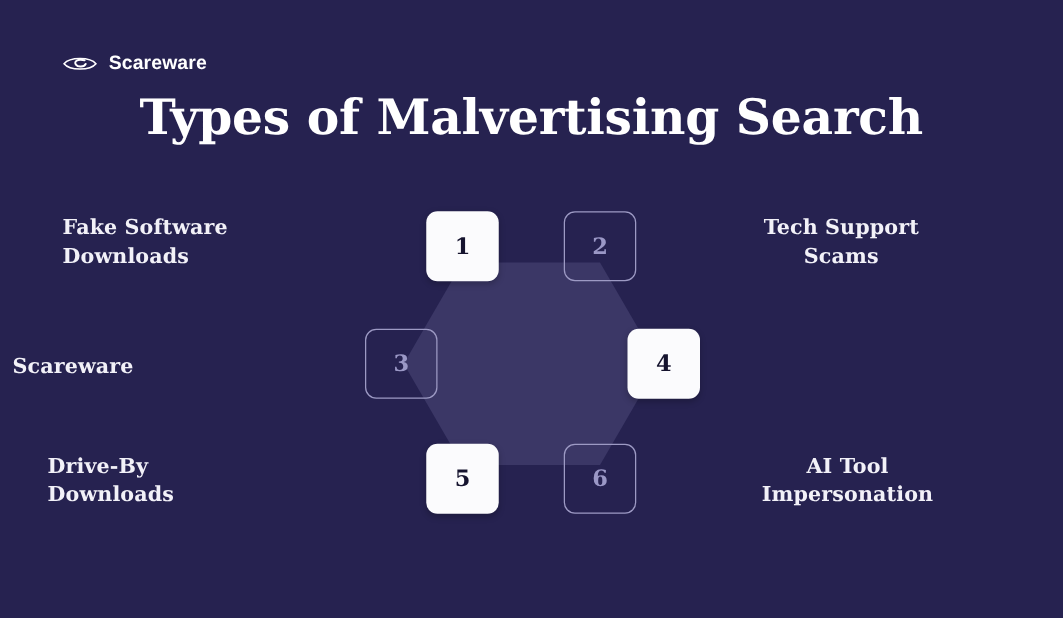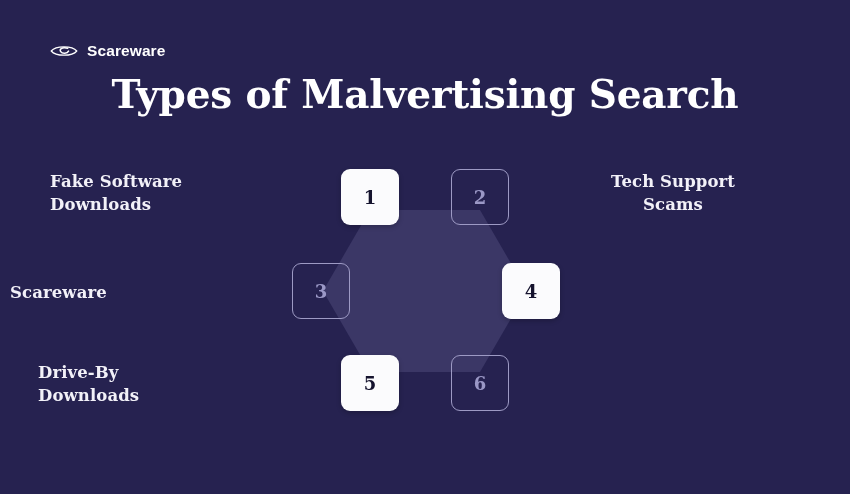--- a/index.html
+++ b/index.html
@@ -157,14 +157,15 @@
       <span>5</span>
     </div>
   <div class="num-box outlined box-6">
       <span>6</span>
     </div>
 
   <div class="label left  label-1">Fake Software<br>Downloads</div>
   <div class="label right label-2">Tech Support<br>Scams</div>
   <div class="label left  label-3">Scareware</div>
   <div class="label left  label-5">Drive-By<br>Downloads</div>
+  <div class="label right label-6">AI Tool<br>Impersonation</div>
 
 </div>
 
 </body></html>

